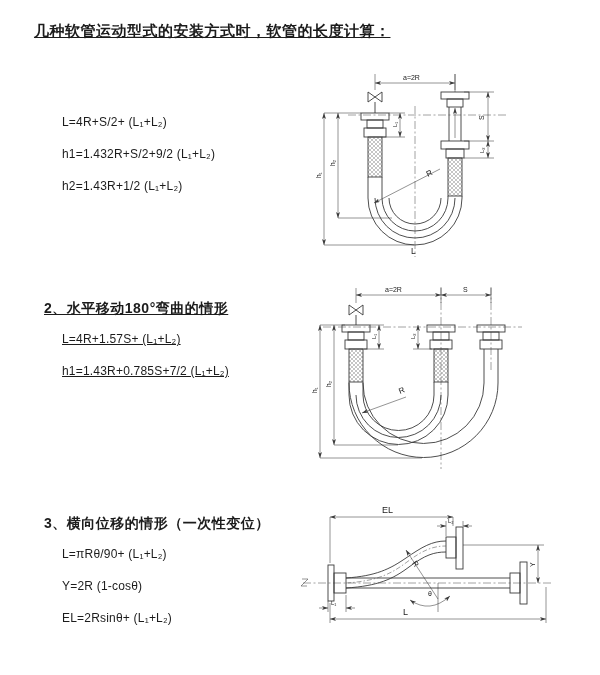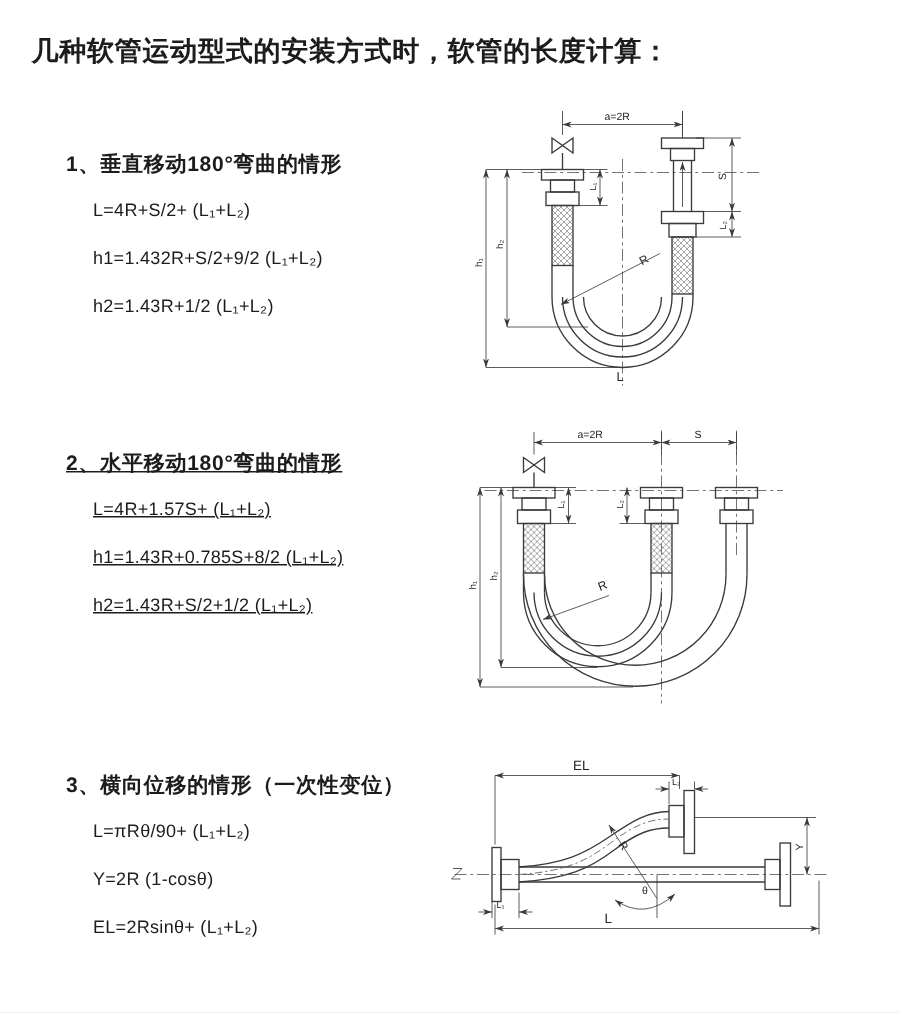--- a/index.html
+++ b/index.html
@@ -2,22 +2,22 @@
 <html><head>
 <meta charset="utf-8">
 <style>
   html,body{margin:0;padding:0;background:#e8e8e8;}
   .page{
     position:relative;width:600px;height:675px;background:#ffffff;
     font-family:"Liberation Sans","DejaVu Sans",sans-serif;color:#1c1c1c;
     overflow:hidden;
   }
   .title{
-    position:absolute;left:21px;top:22px;font-size:18px;font-weight:600;
-    letter-spacing:0.5px;white-space:nowrap;
+    position:absolute;left:34px;top:22px;font-size:15px;font-weight:600;
+    letter-spacing:0.5px;white-space:nowrap;text-decoration:underline;
   }
   .section{position:absolute;left:44px;}
   .heading{font-size:14px;font-weight:600;letter-spacing:0.5px;white-space:nowrap;}
   .formulas{margin-left:18px;margin-top:5px;}
   .formula{font-size:12px;font-weight:400;line-height:32px;white-space:nowrap;letter-spacing:0.2px;}
   .diagram{position:absolute;}
   svg{display:block;}
   svg text{font-family:"Liberation Sans","DejaVu Sans",sans-serif;fill:#222;}
   .ln{stroke:#3a3a3a;stroke-width:0.9;fill:none;}
   .thin{stroke:#3a3a3a;stroke-width:0.55;fill:none;}
@@ -26,34 +26,32 @@
   .dash{stroke:#555;stroke-width:0.55;fill:none;stroke-dasharray:5 2 1.5 2;}
 </style>
 </head>
 <body>
 
 <div class="page">
 
   <div class="title">几种软管运动型式的安装方式时，软管的长度计算：</div>
 
   <div class="section" style="top:101px;">
-    <div class="heading">1、垂直移动180°弯曲的情形</div>
     <div class="formulas">
       <div class="formula">L=4R+S/2+ (L₁+L₂)</div>
       <div class="formula">h1=1.432R+S/2+9/2 (L₁+L₂)</div>
       <div class="formula">h2=1.43R+1/2 (L₁+L₂)</div>
     </div>
   </div>
 
   <div class="section" style="top:300px;text-decoration:underline;">
     <div class="heading">2、水平移动180°弯曲的情形</div>
     <div class="formulas">
       <div class="formula">L=4R+1.57S+ (L₁+L₂)</div>
-      <div class="formula">h1=1.43R+0.785S+8/2 (L₁+L₂)</div>
-      <div class="formula">h2=1.43R+S/2+1/2 (L₁+L₂)</div>
+      <div class="formula">h1=1.43R+0.785S+7/2 (L₁+L₂)</div>
     </div>
   </div>
 
   <div class="section" style="top:515px;">
     <div class="heading">3、横向位移的情形（一次性变位）</div>
     <div class="formulas">
       <div class="formula">L=πRθ/90+ (L₁+L₂)</div>
       <div class="formula">Y=2R (1-cosθ)</div>
       <div class="formula">EL=2Rsinθ+ (L₁+L₂)</div>
     </div>

